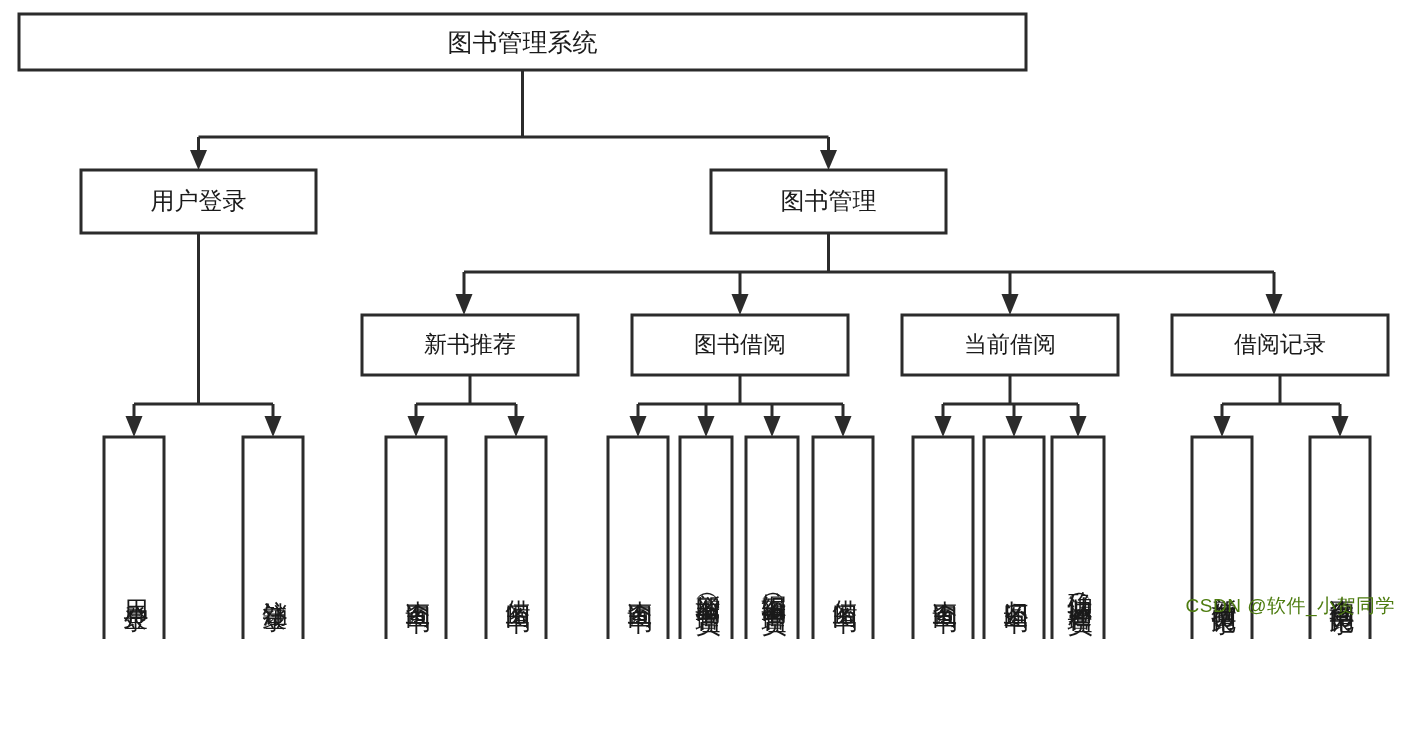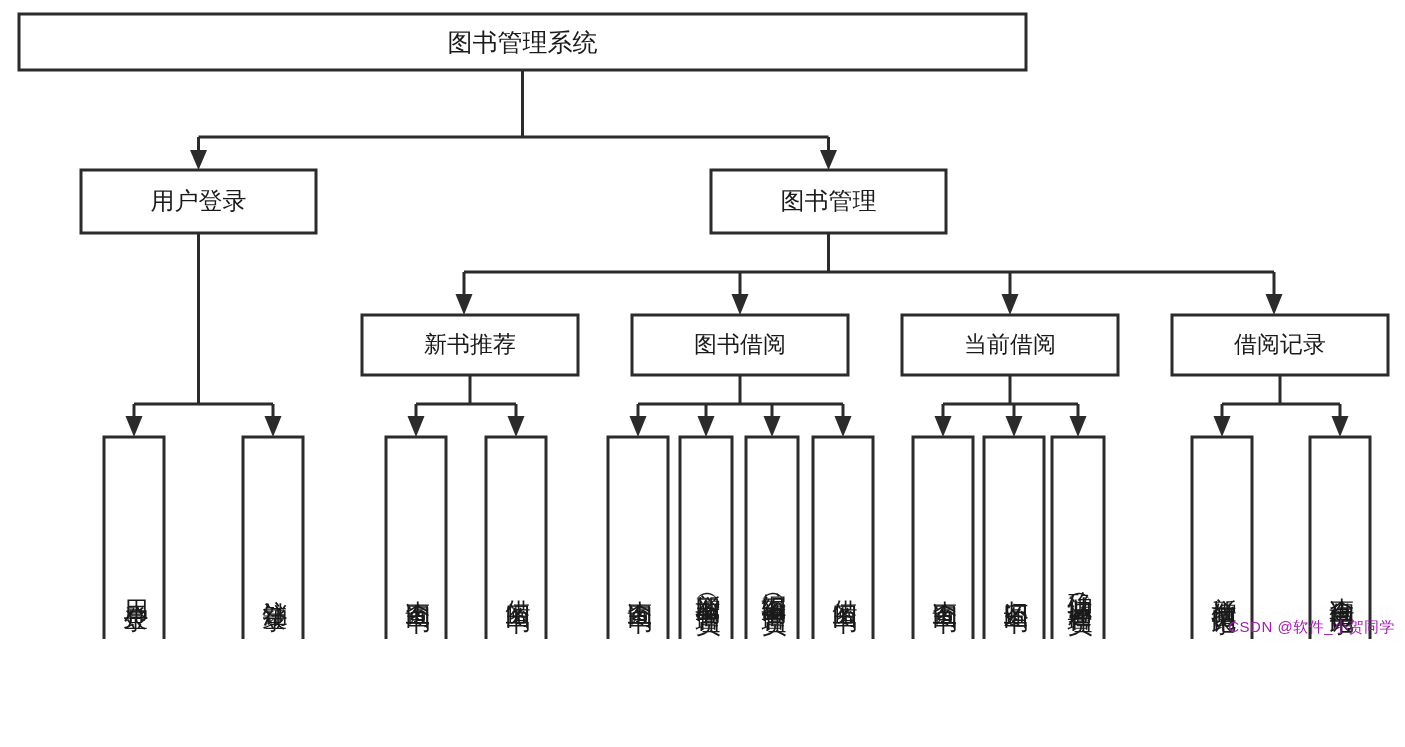--- a/index.html
+++ b/index.html
@@ -46,24 +46,24 @@
     fill: none;
     stroke-linecap: butt;
   }
   .arrow-head {
     fill: #2b2b2b;
     stroke: none;
   }
   .watermark {
     position: absolute;
     right: 10px;
-    bottom: 2px;
+    bottom: 20px;
     font-family: "Liberation Sans", "DejaVu Sans", sans-serif;
-    font-size: 15px;
-    color: #a21caf;
+    font-size: 19px;
+    color: #4d7c0f;
     letter-spacing: 0.5px;
     white-space: nowrap;
     pointer-events: none;
   }
 </style>
 </head>
 <body>
 
 <div id="canvas-wrap">
 

